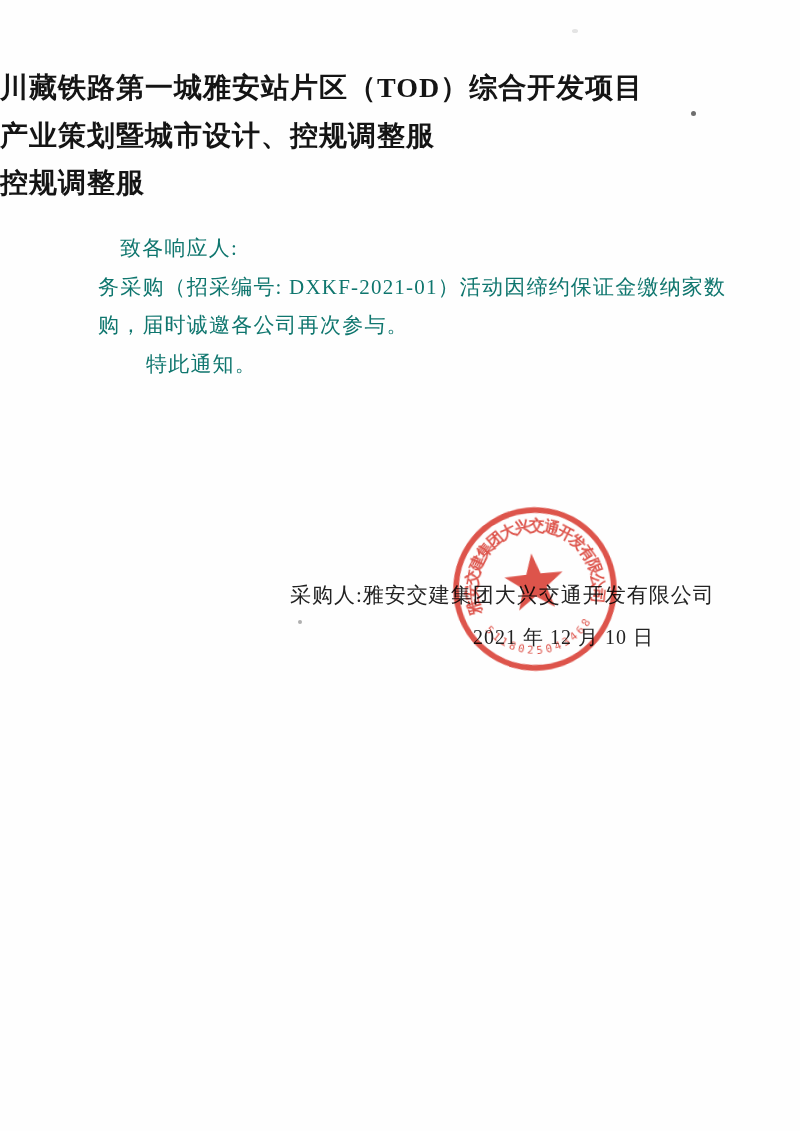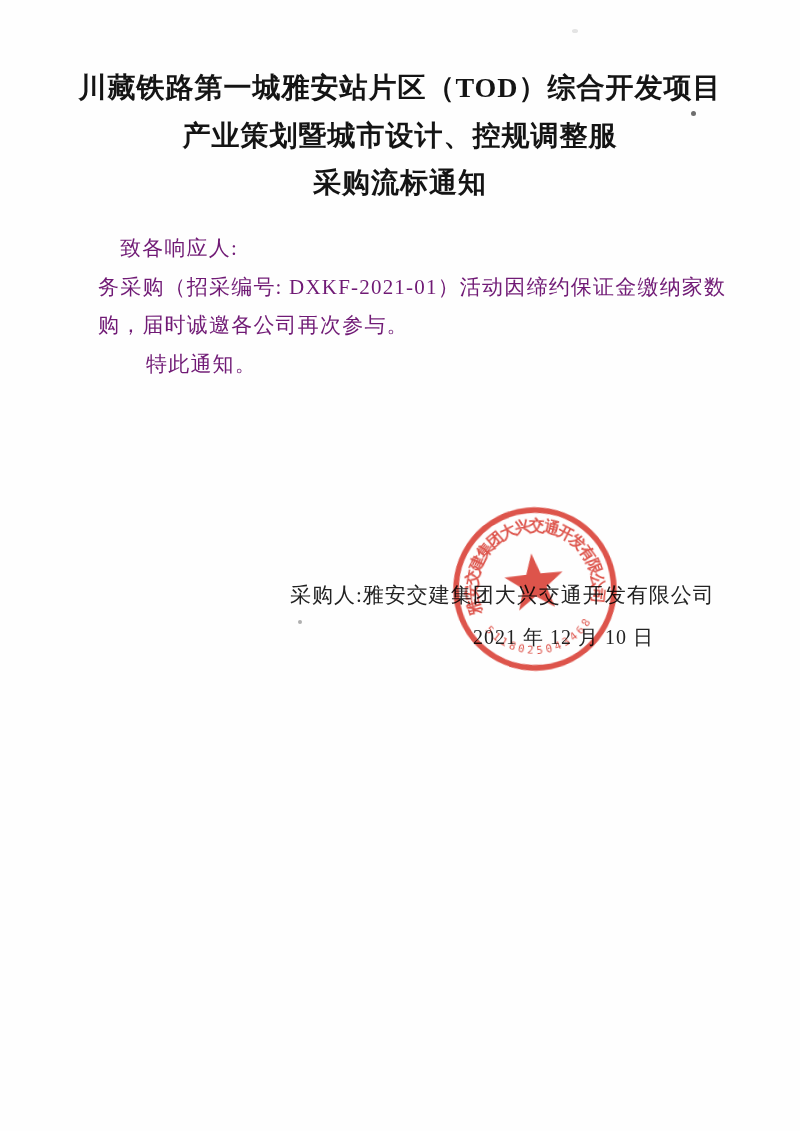--- a/index.html
+++ b/index.html
@@ -12,35 +12,34 @@
     overflow:hidden;
   }
   .page{
     position:absolute;inset:0;
     background:#fefefe;
   }
   
   .title{
     position:absolute;
     top:64px;left:0;right:0;
-    text-align:center;
     font-size:28px;
     font-weight:bold;
     line-height:47.5px;
     letter-spacing:1px;
     color:#141414;
   }
   
   .body-block{
     position:absolute;
     top:229px;left:98px;right:80px;
     font-size:21px;
     line-height:38.6px;
     letter-spacing:1.2px;
-    color:#701a75;
+    color:#0f766e;
   }
   .body-block .line{white-space:nowrap;}
   .salutation{margin-left:22px;}
   .indent{text-indent:48px;}
   
   .sig-block{
     position:absolute;
     top:581px;left:0;right:0;
     font-size:21px;
     color:#222222;
@@ -87,21 +86,21 @@
   .artifact-3{left:572px;top:29px;width:6px;height:4px;background:#c9c9c9;opacity:.5;}
 </style>
 </head>
 <body>
 
 <div class="page">
 
   <div class="title">
     <div class="title-line">川藏铁路第一城雅安站片区（TOD）综合开发项目</div>
     <div class="title-line">产业策划暨城市设计、控规调整服</div>
-    <div class="title-line">采购流标通知</div>
+    <div class="title-line">控规调整服</div>
   </div>
 
   <div class="body-block">
     <div class="line salutation">致各响应人:</div>
     <div class="line">务采购（招采编号: DXKF-2021-01）活动因缔约保证金缴纳家数</div>
     <div class="line">购，届时诚邀各公司再次参与。</div>
     <div class="line indent">特此通知。</div>
   </div>
 
   <div class="sig-block">

